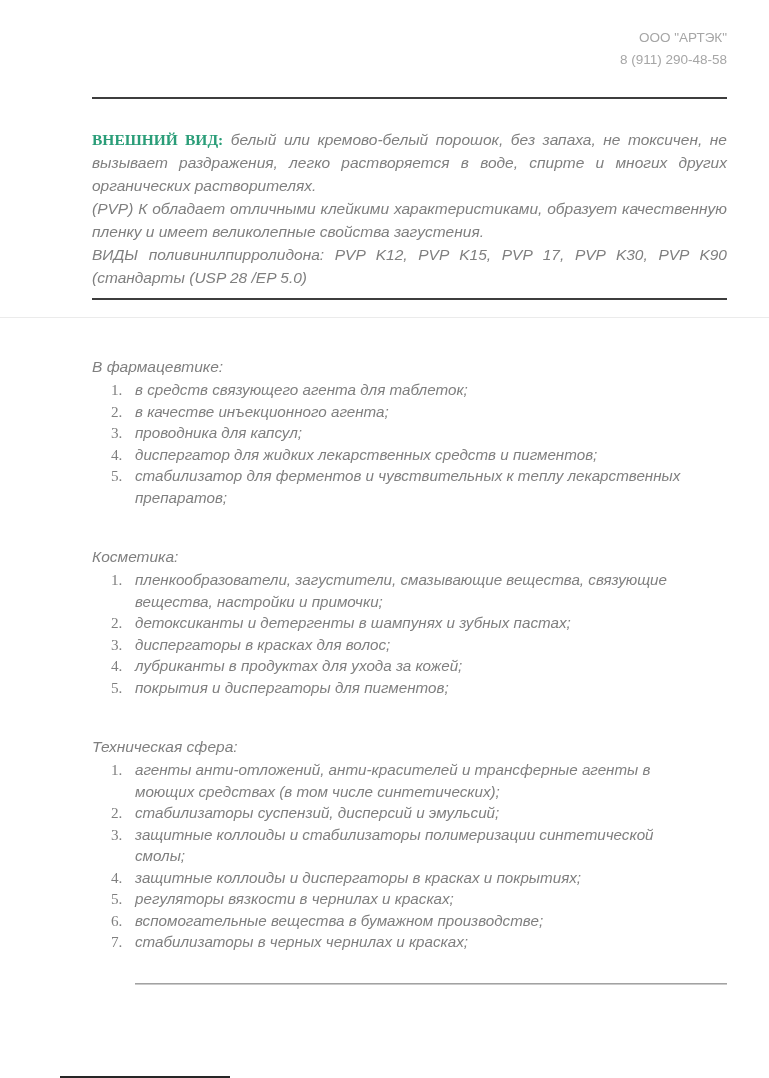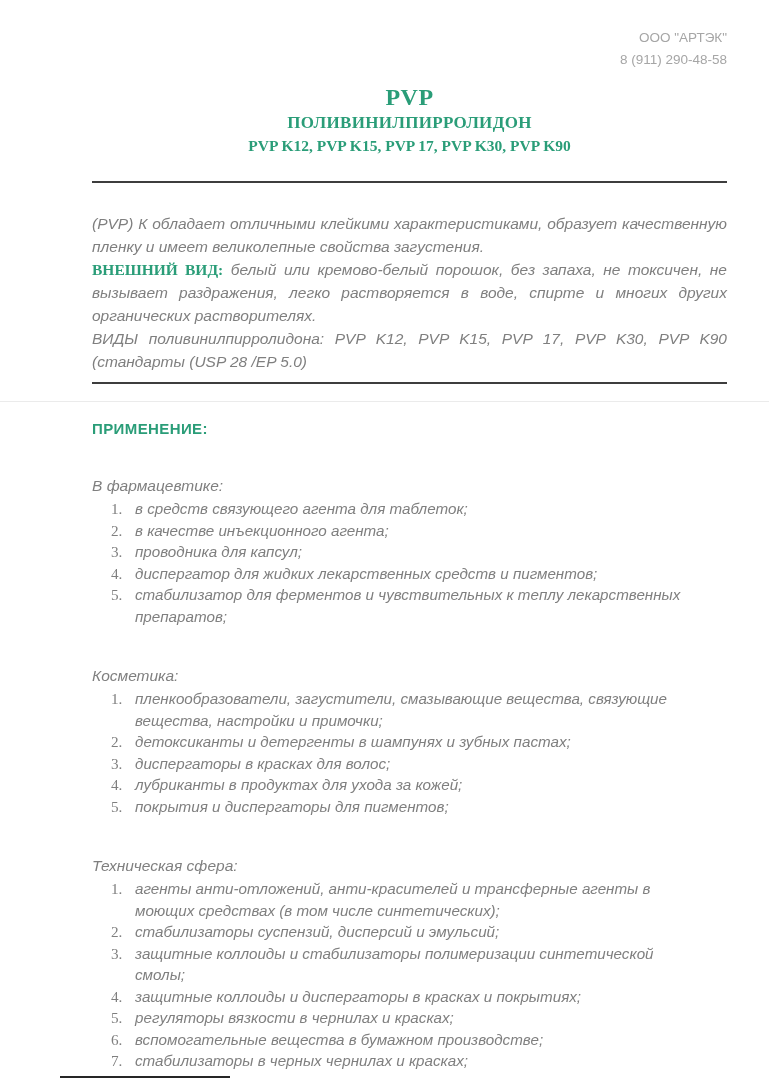--- a/index.html
+++ b/index.html
@@ -118,39 +118,33 @@
 </head>
 <body>
 
 <div class="page">
 
   <div class="letterhead">
     <div>ООО "АРТЭК"</div>
     <div>8 (911) 290-48-58</div>
   </div>
 
-  <div class="title-block">
-    <div class="title-main">PVP</div>
-    <div class="title-sub">ПОЛИВИНИЛПИРРОЛИДОН</div>
-    <div class="title-grades">PVP K12, PVP K15, PVP 17, PVP K30, PVP K90</div>
-  </div>
 
   <hr class="rule-dark">
 
   <div class="appearance">
+    <p><span class="label-serif">ВНЕШНИЙ ВИД:</span> <span>белый или кремово-белый порошок, без запаха, не токсичен, не вызывает раздражения, легко растворяется в воде, спирте и многих других органических растворителях.</span></p>
     <p>(PVP) К обладает отличными клейкими характеристиками, образует качественную пленку и имеет великолепные свойства загустения.</p>
-    <p><span class="label-serif">ВНЕШНИЙ ВИД:</span> <span>белый или кремово-белый порошок, без запаха, не токсичен, не вызывает раздражения, легко растворяется в воде, спирте и многих других органических растворителях.</span></p>
     <p>ВИДЫ поливинилпирролидона: PVP K12, PVP K15, PVP 17, PVP K30, PVP K90 (стандарты (USP 28 /EP 5.0)</p>
   </div>
 
   <hr class="rule-dark second">
 
   <div class="page-sep"></div>
 
-  <h4 class="app-heading">ПРИМЕНЕНИЕ:</h4>
 
   <div class="section">
     <p class="sec-label">В фармацевтике:</p>
     <ol class="uses">
       <li>в средств связующего агента для таблеток;</li>
       <li>в качестве инъекционного агента;</li>
       <li>проводника для капсул;</li>
       <li>диспергатор для жидких лекарственных средств и пигментов;</li>
       <li>стабилизатор для ферментов и чувствительных к теплу лекарственных препаратов;</li>
     </ol>

